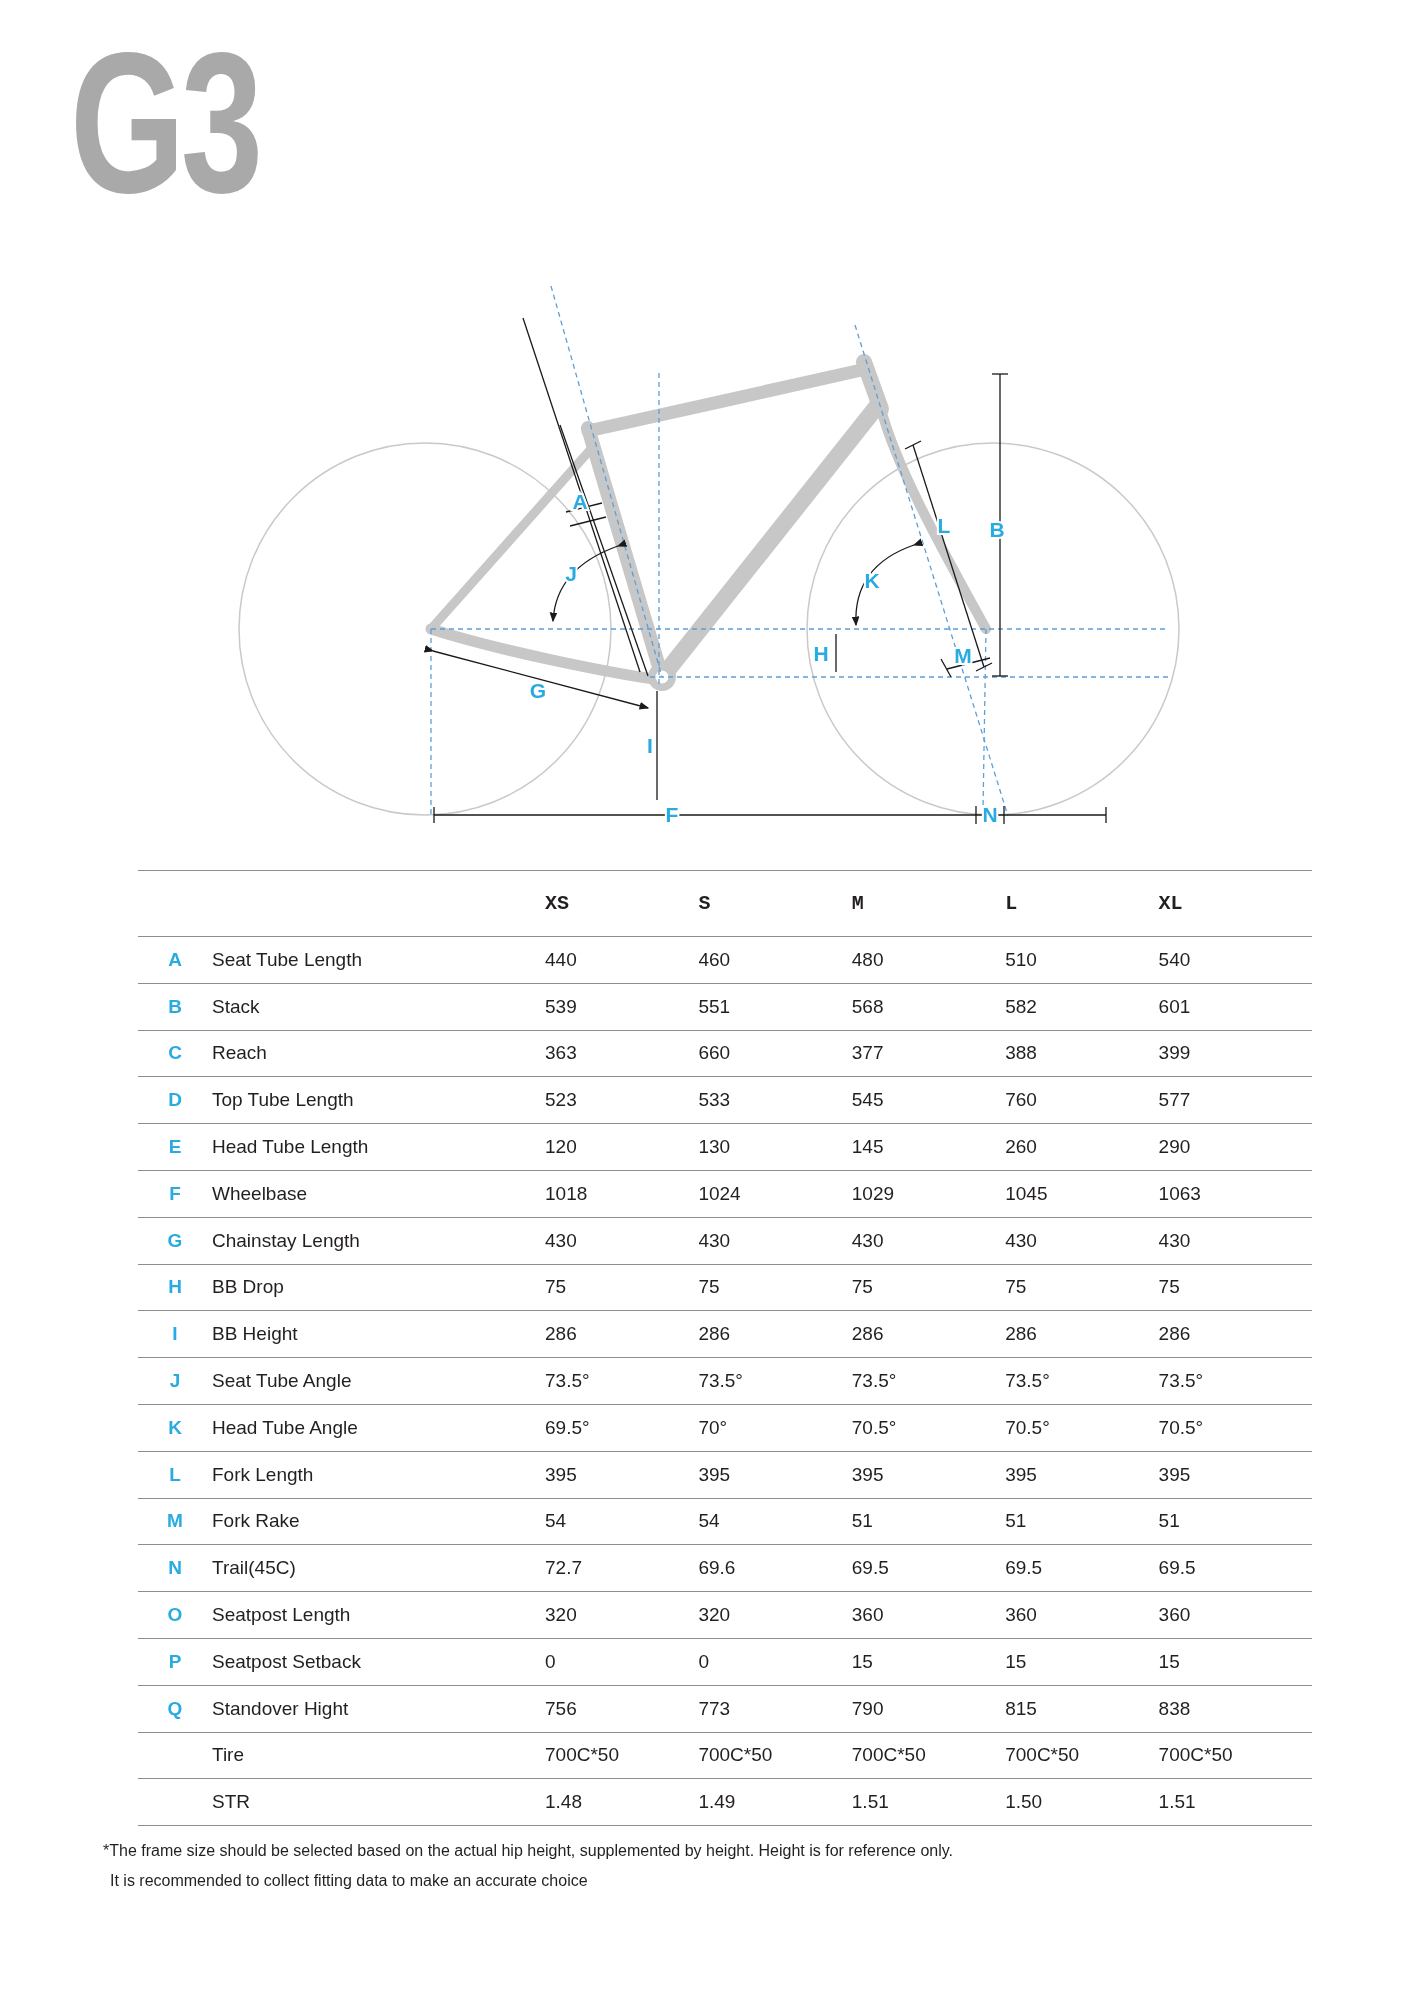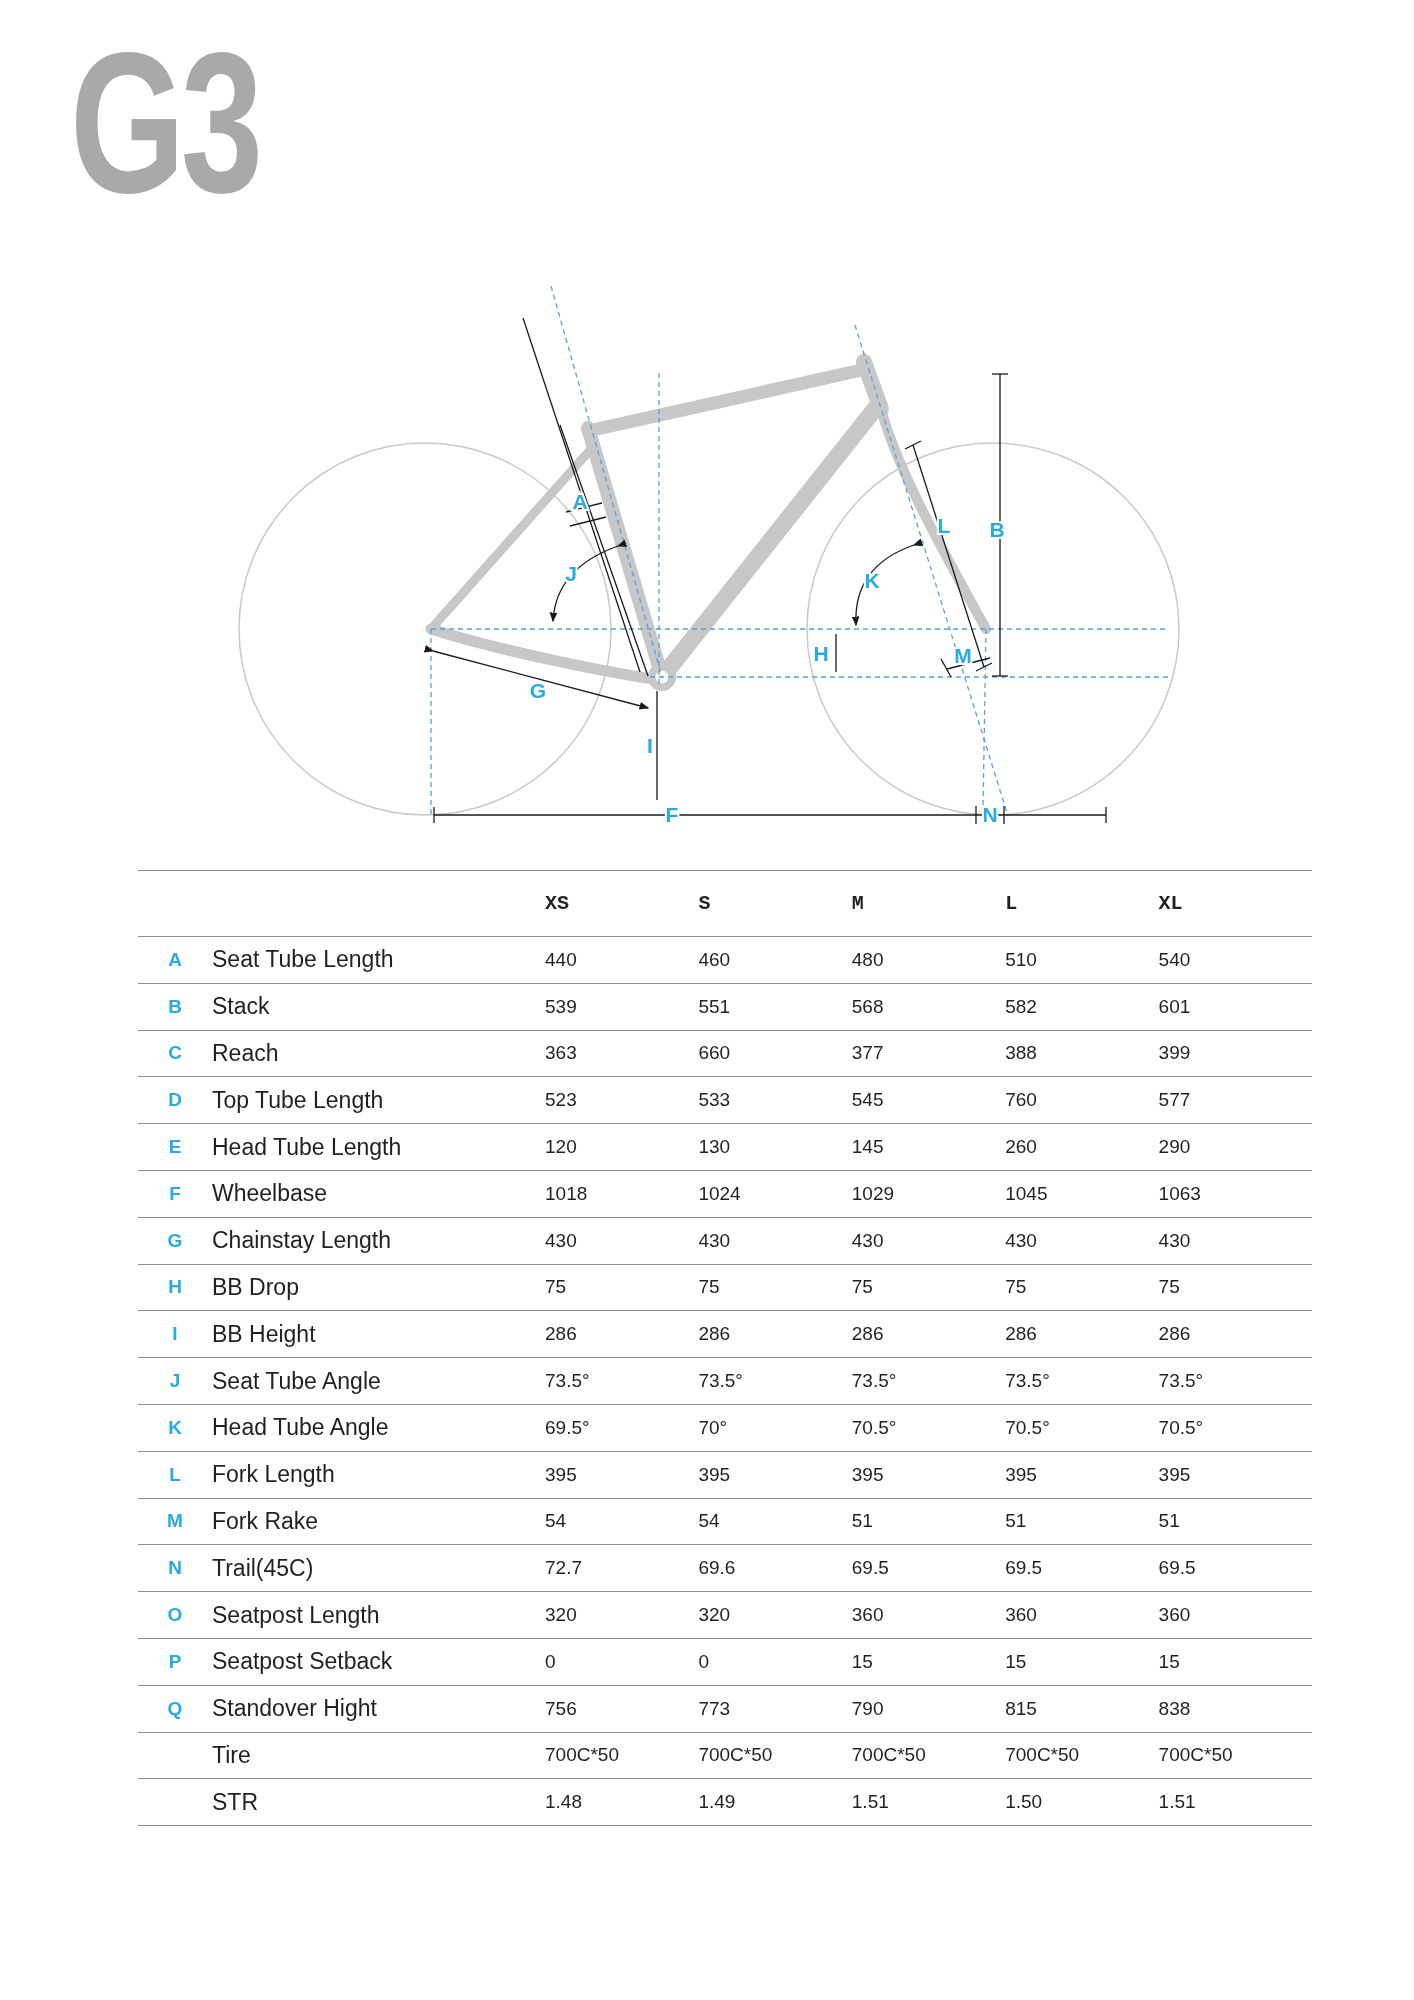--- a/index.html
+++ b/index.html
@@ -28,21 +28,21 @@
     fill:var(--accent);paint-order:stroke;stroke:#ffffff;stroke-width:4px;}
 
   
   .spec-table{position:absolute;left:138px;top:870px;width:1174px;
     border-top:1px solid var(--table-line);}
   .tr{display:grid;grid-template-columns:74px 333px repeat(5,1fr);
     align-items:center;border-bottom:1px solid var(--table-line);}
   .tr.head{height:66px;}
   .tr.body-row{height:46.8px;}
   .td-letter{text-align:center;font-weight:bold;color:var(--accent);font-size:19px;}
-  .td-label{font-size:23px;color:var(--ink);}
+  .td-label{font-size:19px;color:var(--ink);}
   .td-val{font-size:19px;color:var(--ink);}
   .th{font-size:20px;font-weight:bold;color:var(--ink);font-family:Liberation Mono, monospace;}
 
   
   .footnote{position:absolute;left:103px;top:1836px;font-size:16px;line-height:30px;
     color:var(--ink);}
   .footnote .l2{padding-left:7px;}
 </style>
 </head>
 <body>
@@ -331,14 +331,18 @@
       <div class="td-label">STR</div>
       <div class="td-val">1.48</div>
       <div class="td-val">1.49</div>
       <div class="td-val">1.51</div>
       <div class="td-val">1.50</div>
       <div class="td-val">1.51</div>
     </div>
   </div>
   </div>
 
+  <div class="footnote">
+    <div class="l1">*The frame size should be selected based on the actual hip height, supplemented by height. Height is for reference only.</div>
+    <div class="l2">It is recommended to collect fitting data to make an accurate choice</div>
+  </div>
 
 </div>
 
 </body></html>

